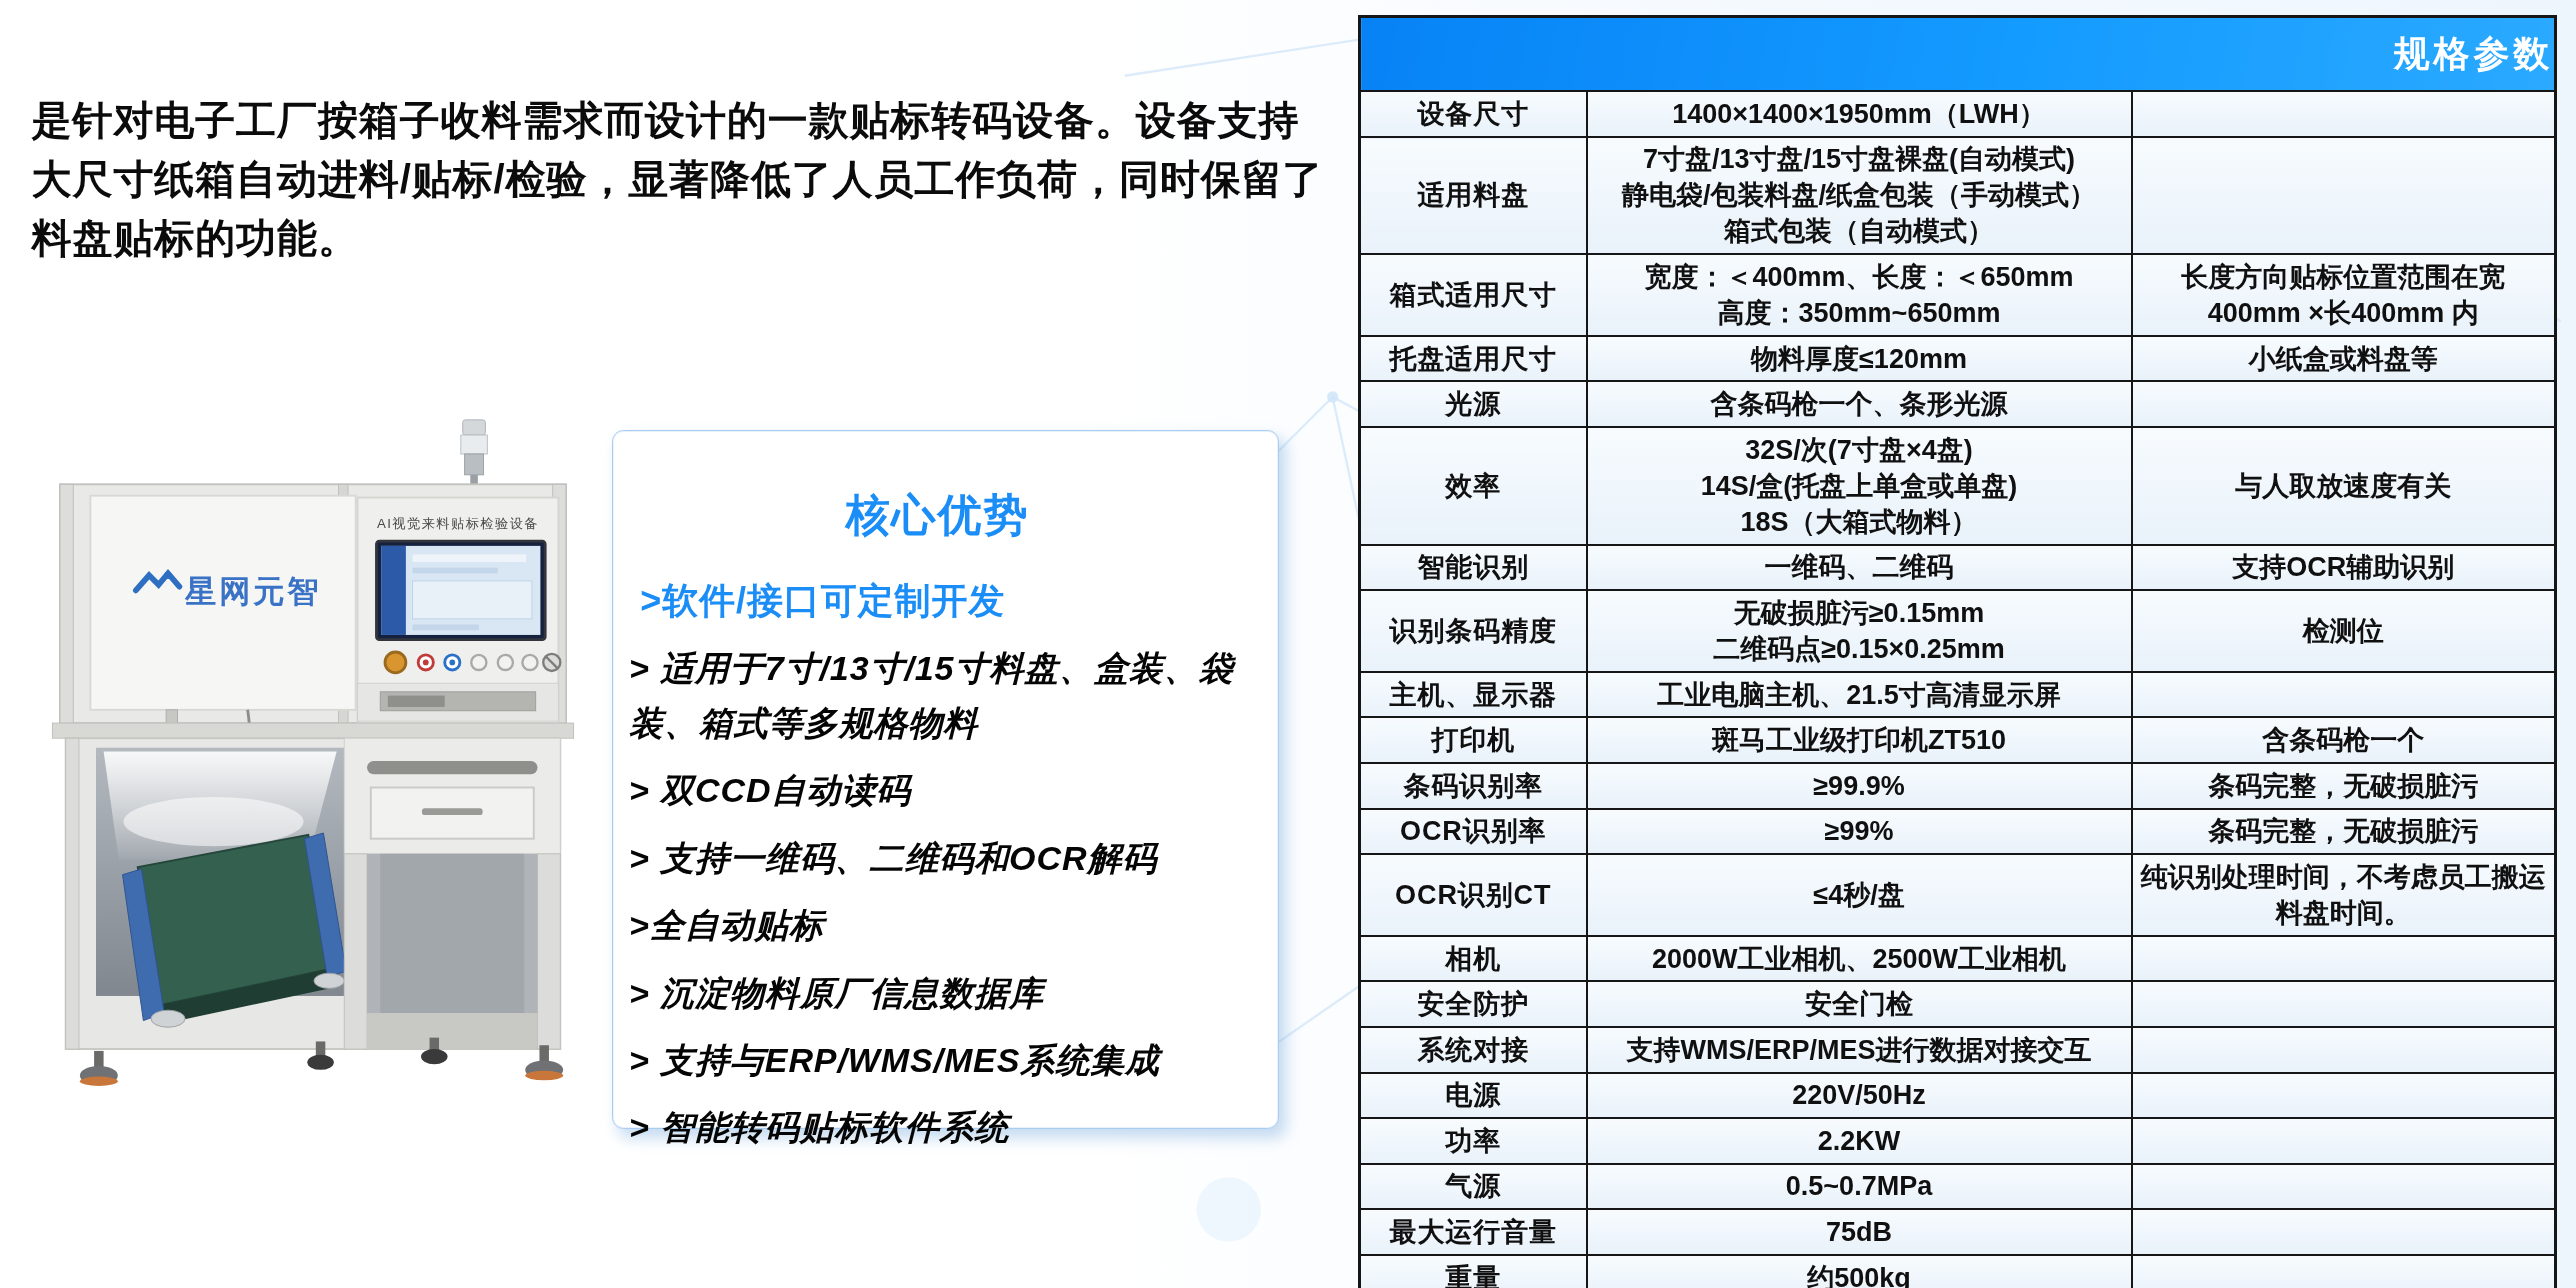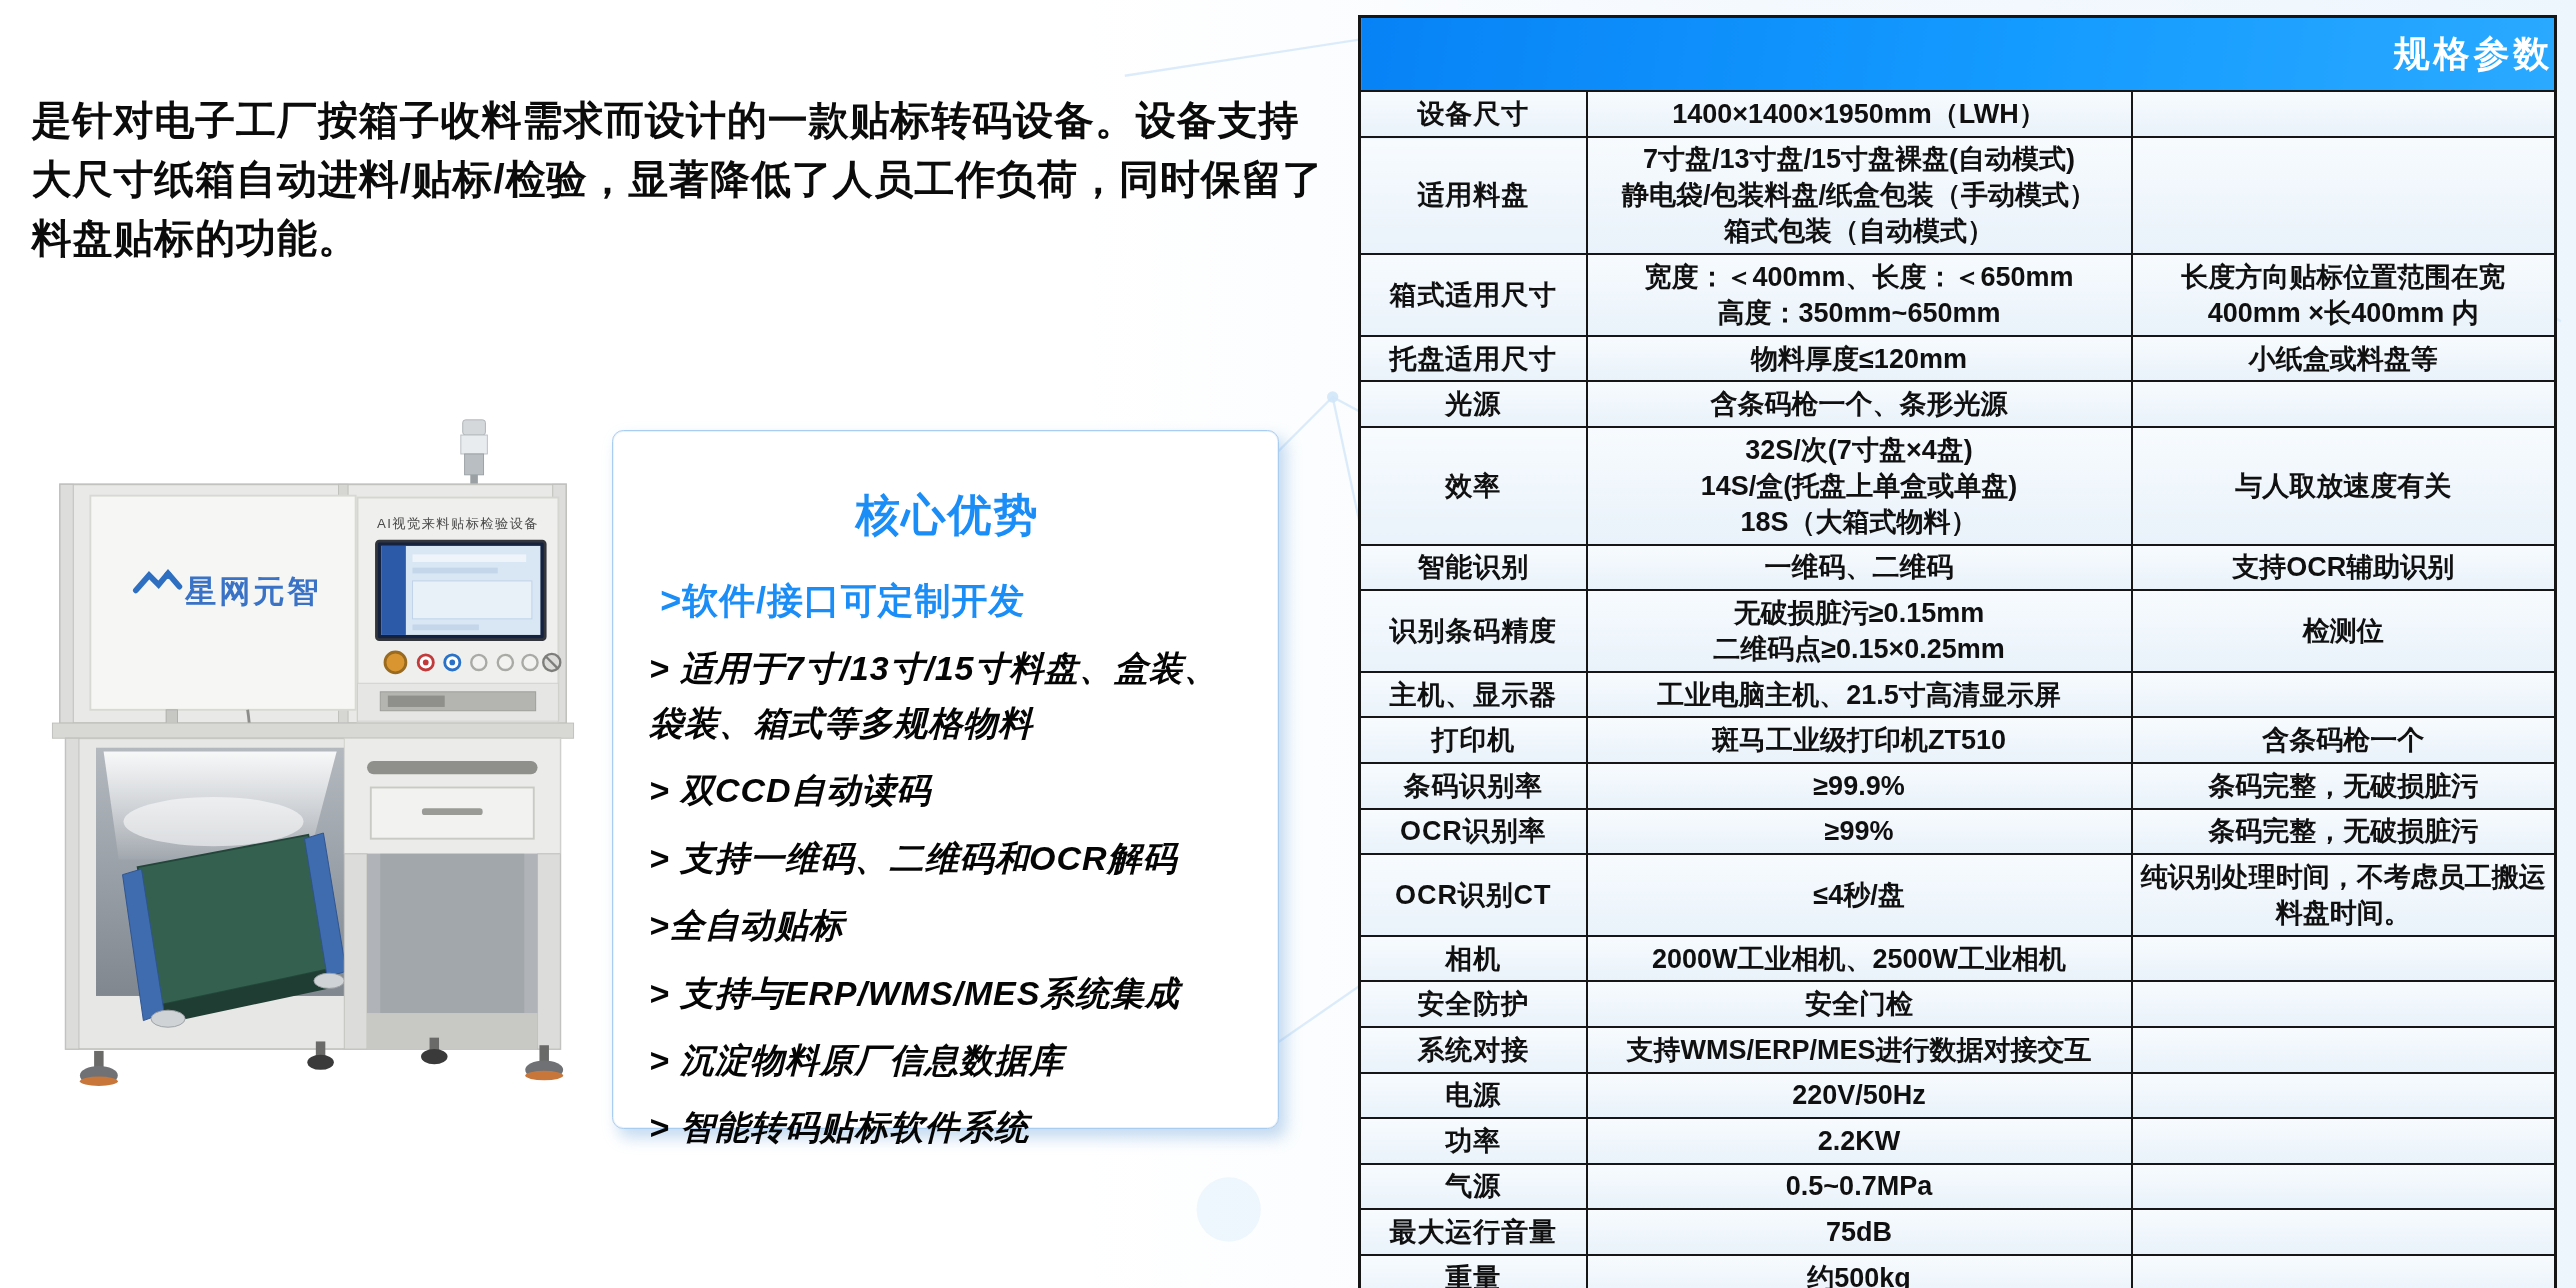--- a/index.html
+++ b/index.html
@@ -26,21 +26,21 @@
   }
 
   
   .machine{position:absolute;left:23.6px;top:414px;width:578px;height:711px;z-index:2;}
 
   
   .card{
     position:absolute;left:612px;top:430px;width:667px;height:699px;
     background:#ffffff;border:1.9px solid #a9cdf0;border-radius:11.3px;
     box-shadow:6.6px 8.5px 15px rgba(110,165,220,.40), inset 0 0 0 0.9px #e8f2fc;
-    z-index:2;box-sizing:border-box;padding:55px 32px 19px 36px;
+    z-index:2;box-sizing:border-box;padding:55px 32px 19px 16px;
   }
   .card-title{
     text-align:center;font-size:44px;font-weight:bold;color:#1b8df6;
     letter-spacing:1.9px;margin-bottom:32px;
   }
   .card-highlight{
     font-size:36px;font-weight:bold;color:#1b8df6;margin:0 0 15px 11.3px;
     letter-spacing:0.9px;
   }
   .adv-item{
@@ -224,23 +224,23 @@
     <div class="card-highlight">&gt;软件/接口可定制开发</div>
     <div id="adv-list">
   <div class="adv-item">&gt; 适用于7寸/13寸/15寸料盘、盒装、袋装、箱式等多规格物料</div>
 
   <div class="adv-item">&gt; 双CCD自动读码</div>
 
   <div class="adv-item">&gt; 支持一维码、二维码和OCR解码</div>
 
   <div class="adv-item">&gt;全自动贴标</div>
 
+  <div class="adv-item">&gt; 沉淀物料原厂信息数据库</div>
+
   <div class="adv-item">&gt; 支持与ERP/WMS/MES系统集成</div>
-
-  <div class="adv-item">&gt; 沉淀物料原厂信息数据库</div>
 
   <div class="adv-item">&gt; 智能转码贴标软件系统</div>
 </div>
   </div>
 
   <div class="spec">
     <table class="spec-table">
       <colgroup>
         <col style="width:227px">
           <col style="width:545px">

